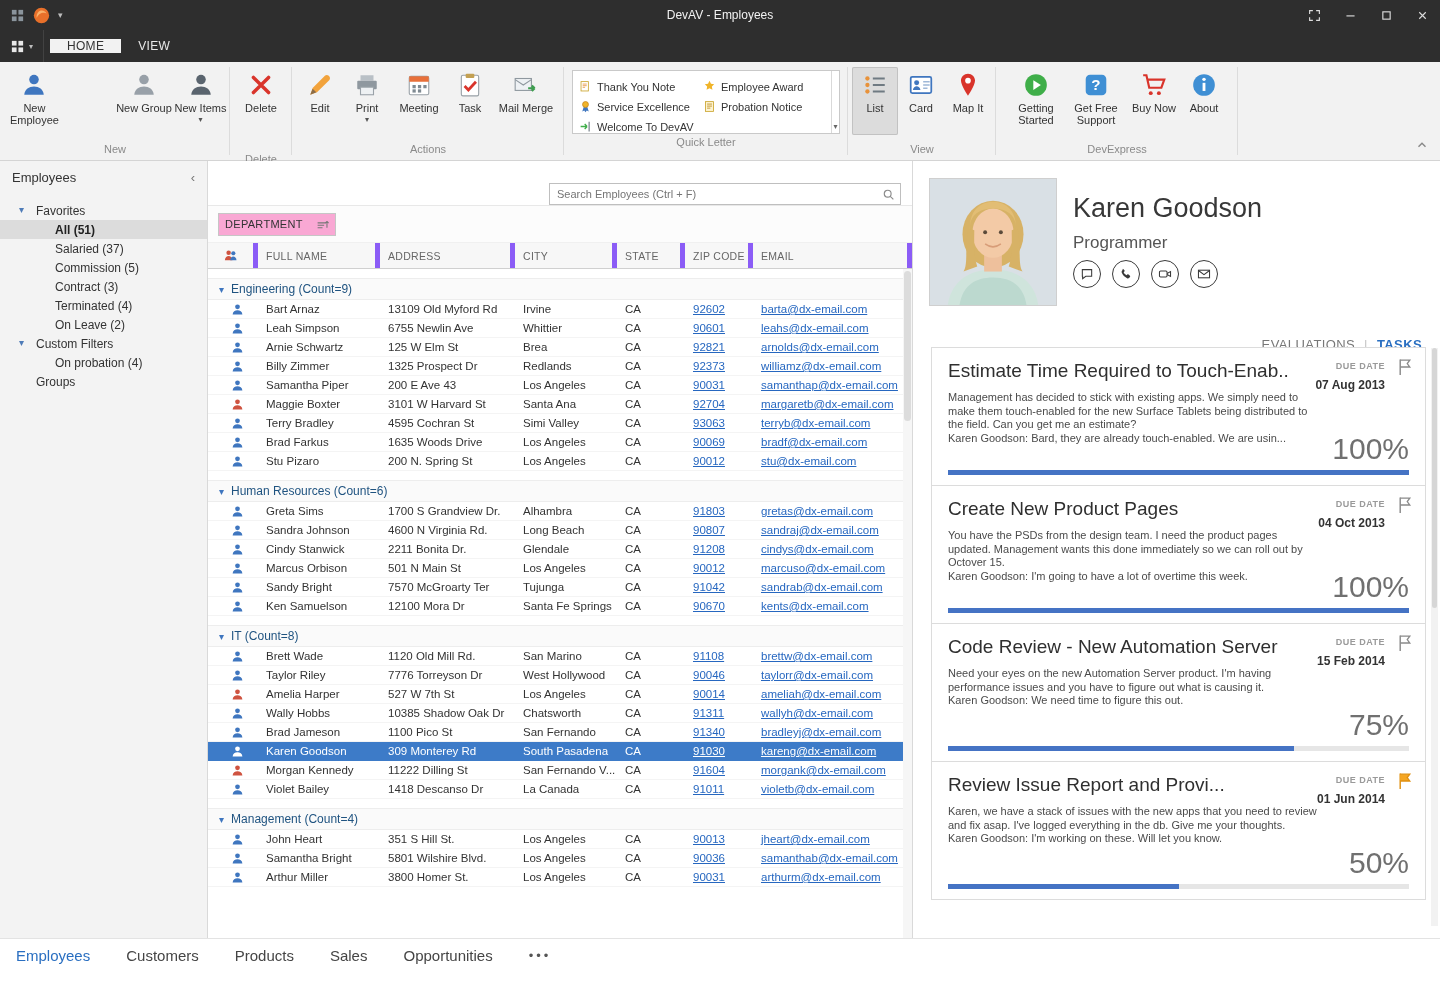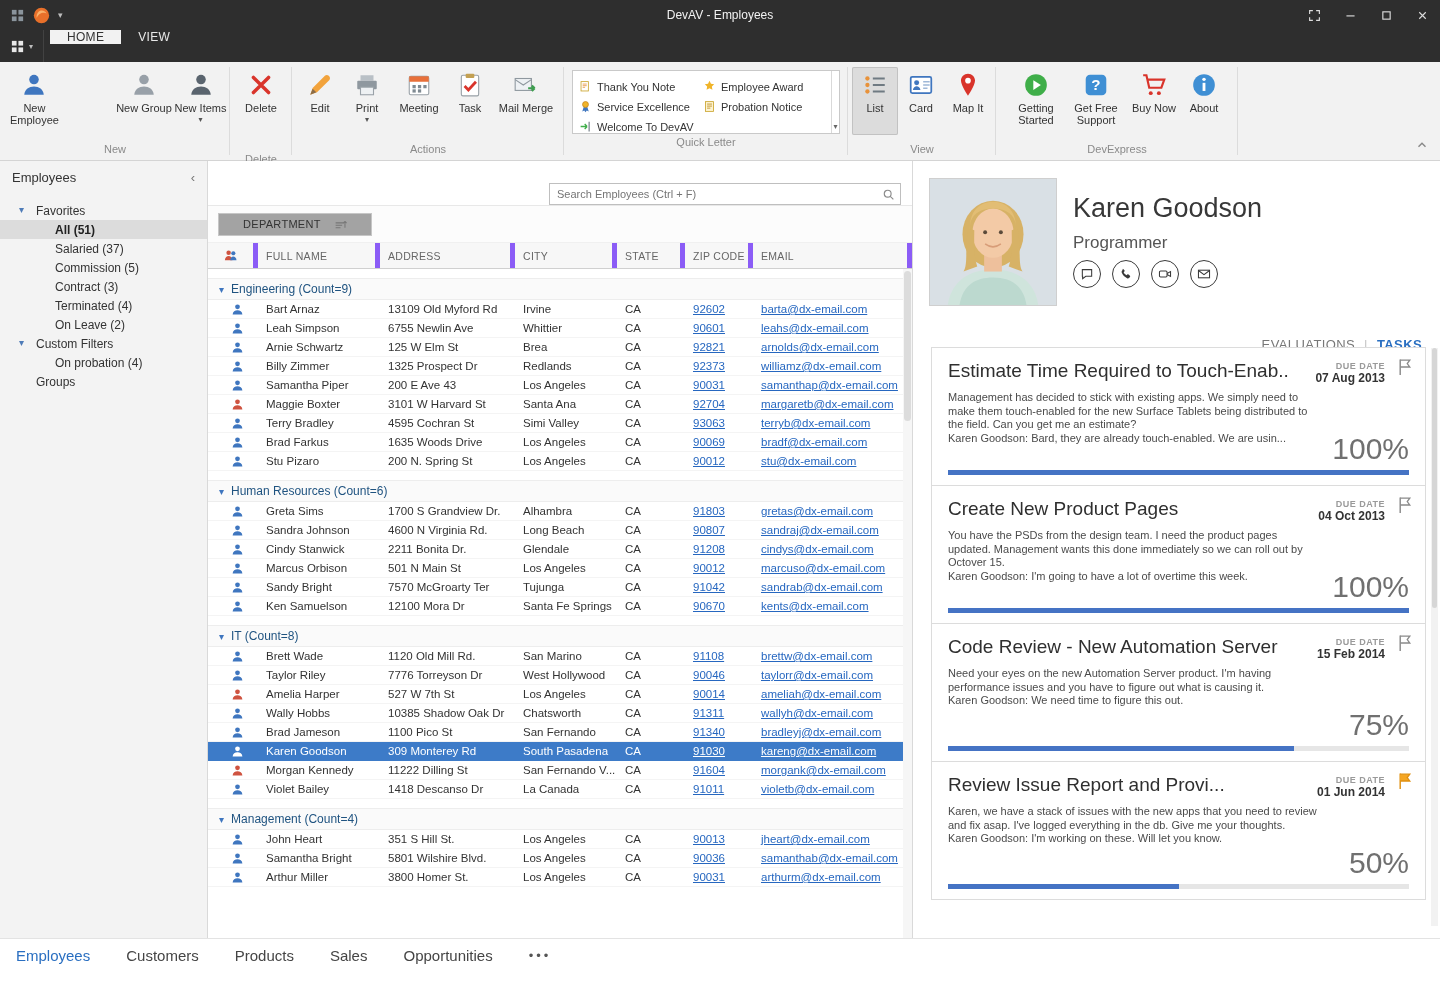--- a/index.html
+++ b/index.html
@@ -15,21 +15,21 @@
 .tb-title{position:absolute;left:0;right:0;text-align:center;font-size:12px;color:#f2f2f2}
 .tb-controls{margin-left:auto;display:flex;z-index:2}
 .tb-btn{width:36px;height:30px;display:flex;align-items:center;justify-content:center}
 .tb-btn .ic{width:13px;height:13px}
 
 
 .tabsrow{position:absolute;top:30px;left:0;width:100%;height:32px;background:#2e2e2e;display:flex;align-items:flex-end}
 .appmenu{width:44px;height:32px;display:flex;align-items:center;justify-content:center;gap:4px;border-right:1px solid #424242}
 .appmenu .ic{width:15px;height:15px}
 .appmenu .tb-caret{font-size:8px}
-#ribbon-tabs{display:flex;height:32px;align-items:flex-start;margin-left:6px}
+#ribbon-tabs{display:flex;height:32px;align-items:center;margin-left:6px}
 .rtab{padding:0 17px;display:flex;align-items:center;font-size:12px;color:#e8e8e8;letter-spacing:.3px}
 .rtab.active{background:#f2f2f2;color:#333}
 
 
 .ribbon{position:absolute;top:62px;left:0;width:100%;height:99px;background:#f2f2f2;border-bottom:1px solid #d4d4d4;display:flex}
 .rgroup{position:relative;display:flex;flex-direction:column;padding:3px 2px 0;flex:0 0 auto}
 .rgroup:after{content:"";position:absolute;right:0;top:5px;bottom:5px;width:1px;background:#dcdcdc}
 .rbtns{display:flex;align-items:flex-start;justify-content:center;flex:1;padding-top:2px}
 .rbtn{display:flex;flex-direction:column;align-items:center;padding-top:5px;font-size:11px;color:#333;text-align:center;border-radius:2px;min-height:68px}
 .rbtn .ric{width:26px;height:26px;margin-bottom:4px}
@@ -54,21 +54,21 @@
 .titem.selected{background:#dcdcdc;font-weight:bold;color:#222}
 .tcaret{position:absolute;left:19px;top:3px;color:#4f7cb8;font-size:10px}
 
 
 .gridpane{position:absolute;top:161px;left:208px;width:704px;bottom:62px;background:#fff;overflow:hidden}
 .search-row{height:44px;display:flex;align-items:flex-end;justify-content:flex-end;padding-right:11px}
 .searchbox{width:352px;height:22px;border:1px solid #bfbfbf;display:flex;align-items:center;background:#fff;padding-right:5px}
 .searchbox input{flex:1;border:0;outline:0;font-size:11px;color:#444;padding:0 7px;font-family:"Liberation Sans",sans-serif}
 .searchbox .ic{width:13px;height:13px}
 .group-panel{height:38px;border-top:1px solid #e8e8e8;border-bottom:1px solid #f0f0f0;display:flex;align-items:center;padding-left:10px;background:#fcfcfc}
-.dept-chip{height:23px;border:1px solid #c6c6c6;background:#a3a3a3;display:flex;align-items:center;gap:13px;padding:0 24px;font-size:11px;color:#333;letter-spacing:.3px}
+.dept-chip{height:23px;border:1px solid #c6c6c6;background:#f9a8d4;display:flex;align-items:center;gap:13px;padding:0 6px;font-size:11px;color:#333;letter-spacing:.3px}
 .dept-chip .ic{width:13px;height:13px}
 #grid-header{height:26px;display:flex;background:#f7f7f7;border-bottom:1px solid #d0d0d0}
 .gh-cell{display:flex;align-items:center;padding-left:8px;font-size:10.5px;color:#666;border-right:5px solid #8b5cf6;letter-spacing:.3px;white-space:nowrap;overflow:hidden}
 .gh-cell .ic{width:15px;height:15px;margin:0 auto}
 .c0{width:50px;flex:0 0 50px;justify-content:center;padding-left:0}
 .c1{width:122px;flex:0 0 122px}
 .c2{width:135px;flex:0 0 135px}
 .c3{width:102px;flex:0 0 102px}
 .c4{width:68px;flex:0 0 68px}
 .c5{width:68px;flex:0 0 68px}
@@ -95,21 +95,21 @@
 .cbtn .ic{width:14px;height:14px}
 .dtabs{position:absolute;right:18px;top:176px;font-size:13px;letter-spacing:.4px;display:flex;gap:9px;align-items:center}
 .dtab{color:#777}
 .dtab.active{color:#2a6fc1;font-weight:bold}
 .dtab-sep{color:#c4c4c4}
 #cards{position:absolute;left:18px;right:14px;top:187px}
 .card{position:relative;height:139px;border:1px solid #dcdcdc;margin-top:-1px;padding:12px 16px;overflow:hidden;background:#fff}
 .card-title{font-size:19px;color:#2f2f2f;white-space:nowrap;overflow:hidden;max-width:340px}
 .due{position:absolute;right:40px;top:13px;text-align:right}
 .due-label{font-size:9px;color:#9a9a9a;font-weight:bold;letter-spacing:.5px}
-.due-date{font-size:12px;color:#333;font-weight:bold;margin-top:0}
+.due-date{font-size:12px;color:#333;font-weight:bold;margin-top:7px}
 .cflag{position:absolute;right:12px;top:10px;width:16px;height:18px}
 .cdesc{margin-top:9px;font-size:11px;color:#4a4a4a;line-height:13.5px;max-width:372px}
 .pct{position:absolute;right:16px;bottom:19px;font-size:30px;color:#707070}
 .pbar{position:absolute;left:16px;right:16px;bottom:10px;height:5px;background:#e6e6e6}
 .pbar .fill{position:absolute;left:0;top:0;bottom:0;background:#4573c4}
 .detail-scroll{position:absolute;right:2px;top:187px;bottom:12px;width:7px;background:#f2f2f2}
 .detail-scroll .thumb{position:absolute;top:0;left:1px;right:1px;height:45%;background:#d6d6d6;border-radius:3px}
 
 
 .bottomnav{position:absolute;left:0;right:0;top:938px;height:34px;background:#fff;border-top:1px solid #e3e3e3;display:flex;align-items:center;gap:36px;padding-left:16px}

